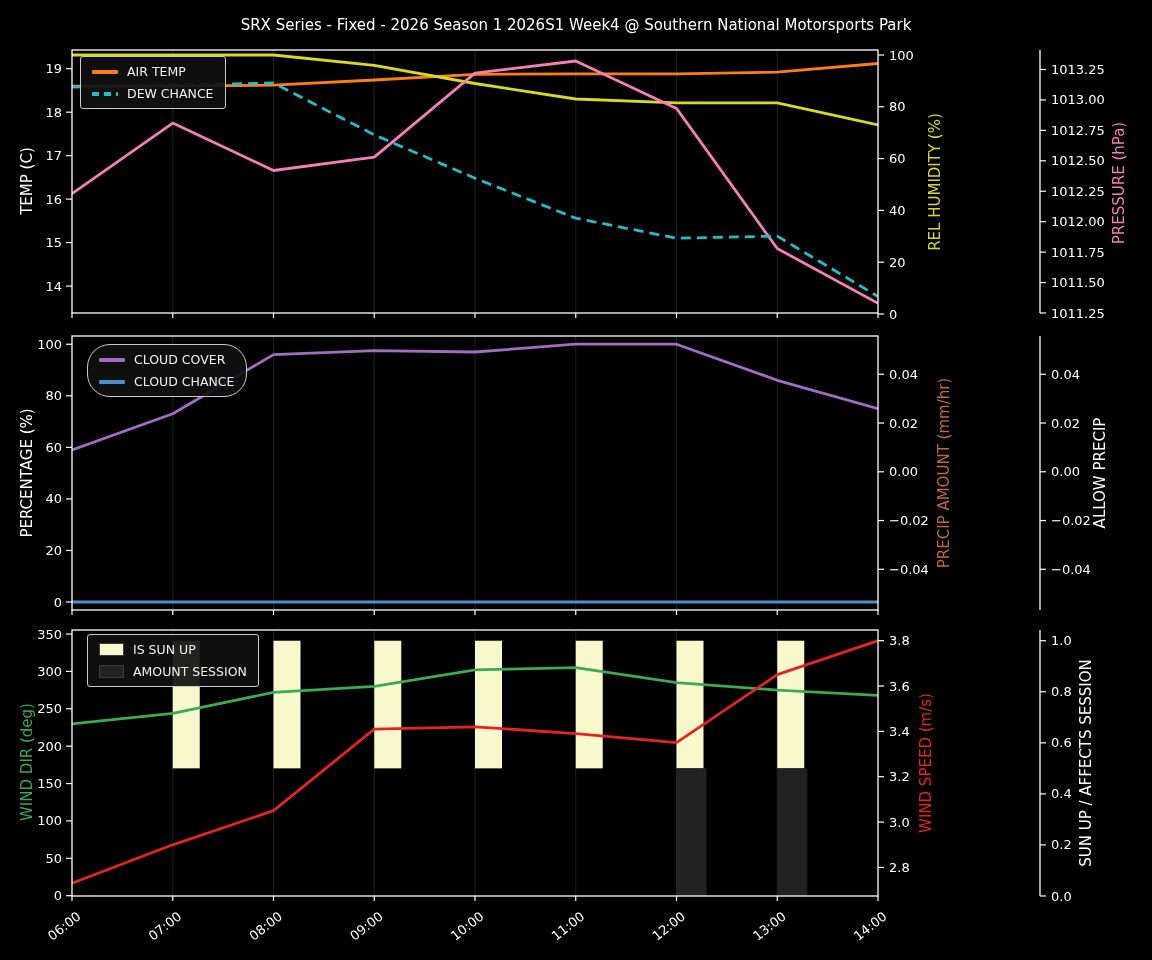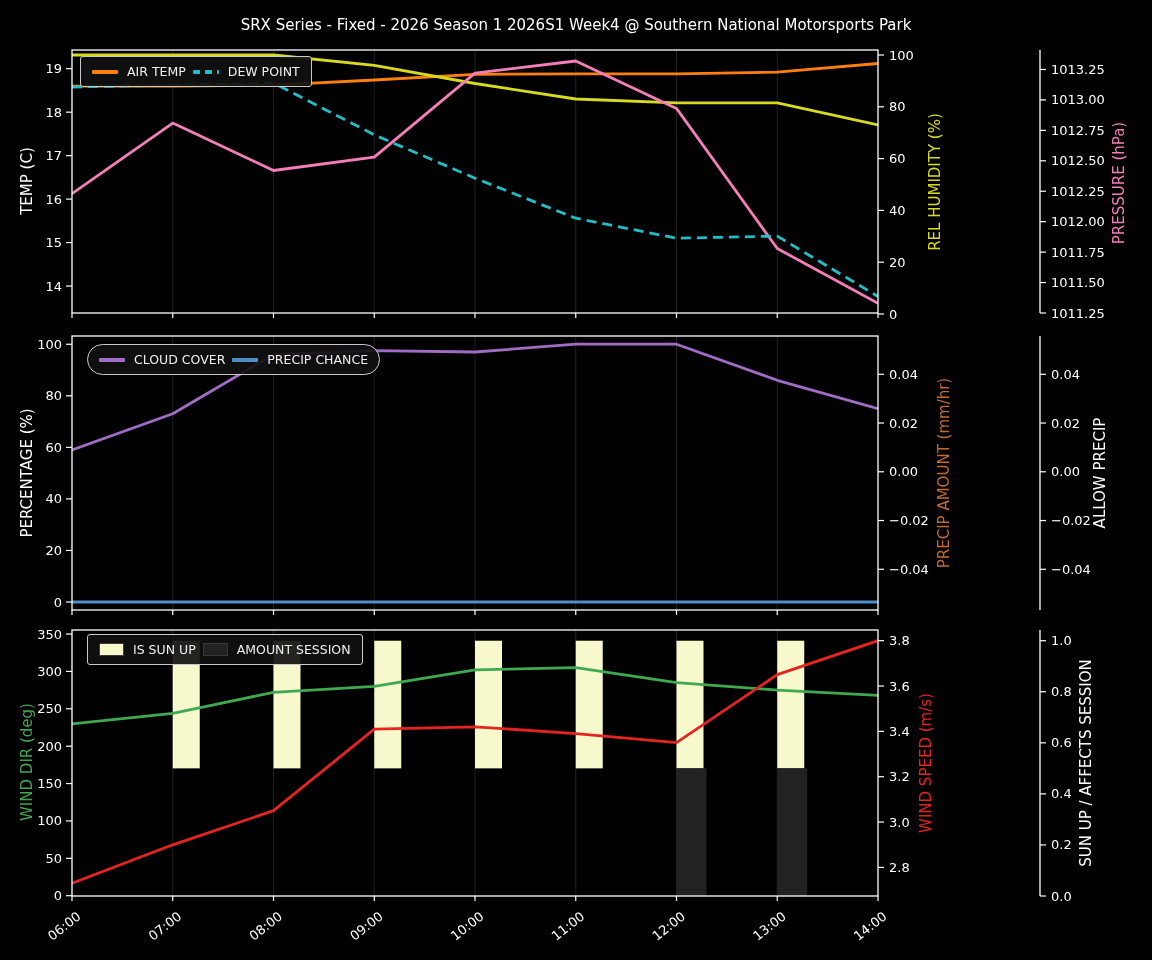--- a/index.html
+++ b/index.html
@@ -5,21 +5,21 @@
   html,body{margin:0;padding:0;background:#000;}
   .fig{position:relative;width:1152px;height:960px;background:#000;overflow:hidden;
        font-family:"DejaVu Sans",sans-serif;color:#fff;}
   .title{position:absolute;top:16px;left:0;width:100%;text-align:center;
          font-size:15px;color:#fff;}
   svg{position:absolute;left:0;top:0;}
   svg text{font-family:"DejaVu Sans",sans-serif;fill:#fff;}
   .axlabel{position:absolute;width:280px;height:20px;line-height:20px;text-align:center;
            font-size:15px;transform:rotate(-90deg);white-space:nowrap;}
   .legend{position:absolute;background:rgba(16,16,16,.92);border:1px solid #c9c9c9;
-          border-radius:3px;padding:7px 11px;display:flex;flex-direction:row;gap:7px;
+          border-radius:3px;padding:7px 11px;display:flex;flex-direction:column;gap:7px;
           font-size:12.5px;color:#efefef;z-index:5;}
   .litem{display:flex;align-items:center;gap:9px;white-space:nowrap;}
   .lpatch{width:26px;height:4px;border-radius:1px;flex:none;}
   .lswatch{width:23px;height:11px;flex:none;border:1px solid #3a3a3a;}
 </style>
 </head>
 <body>
 
 <div class="fig">
   <div class="title">SRX Series - Fixed - 2026 Season 1 2026S1 Week4 @ Southern National Motorsports Park</div>
@@ -272,31 +272,31 @@
   <div class="axlabel" style="left: 786px; top: 753px; color: rgb(229, 36, 32);">WIND SPEED (m/s)</div>
   <div class="axlabel" style="left: 946px; top: 753px; color: rgb(255, 255, 255);">SUN UP / AFFECTS SESSION</div>
 
   <div class="legend" style="left:80px;top:56px;">
     <div class="litem">
       <span class="lpatch" style="background: rgb(255, 127, 14);"></span>
       <span>AIR TEMP</span>
     </div>
     <div class="litem">
       <span class="lpatch" style="background: repeating-linear-gradient(90deg, rgb(34, 190, 200) 0px, rgb(34, 190, 200) 7px, transparent 7px, transparent 12px);"></span>
-      <span>DEW POINT</span>
+      <span>DEW CHANCE</span>
     </div>
   </div>
   <div class="legend" style="left:87px;top:344px;border-radius:23px;">
     <div class="litem">
       <span class="lpatch" style="background: rgb(162, 108, 198);"></span>
       <span>CLOUD COVER</span>
     </div>
     <div class="litem">
       <span class="lpatch" style="background: rgb(78, 143, 199);"></span>
-      <span>PRECIP CHANCE</span>
+      <span>CLOUD CHANCE</span>
     </div>
   </div>
   <div class="legend" style="left:87px;top:634px;justify-content:flex-end;">
     <div class="litem">
       <span class="lswatch" style="background: rgb(248, 248, 205);"></span>
       <span>IS SUN UP</span>
     </div>
     <div class="litem">
       <span class="lswatch" style="background: rgb(34, 34, 34);"></span>
       <span>AMOUNT SESSION</span>

